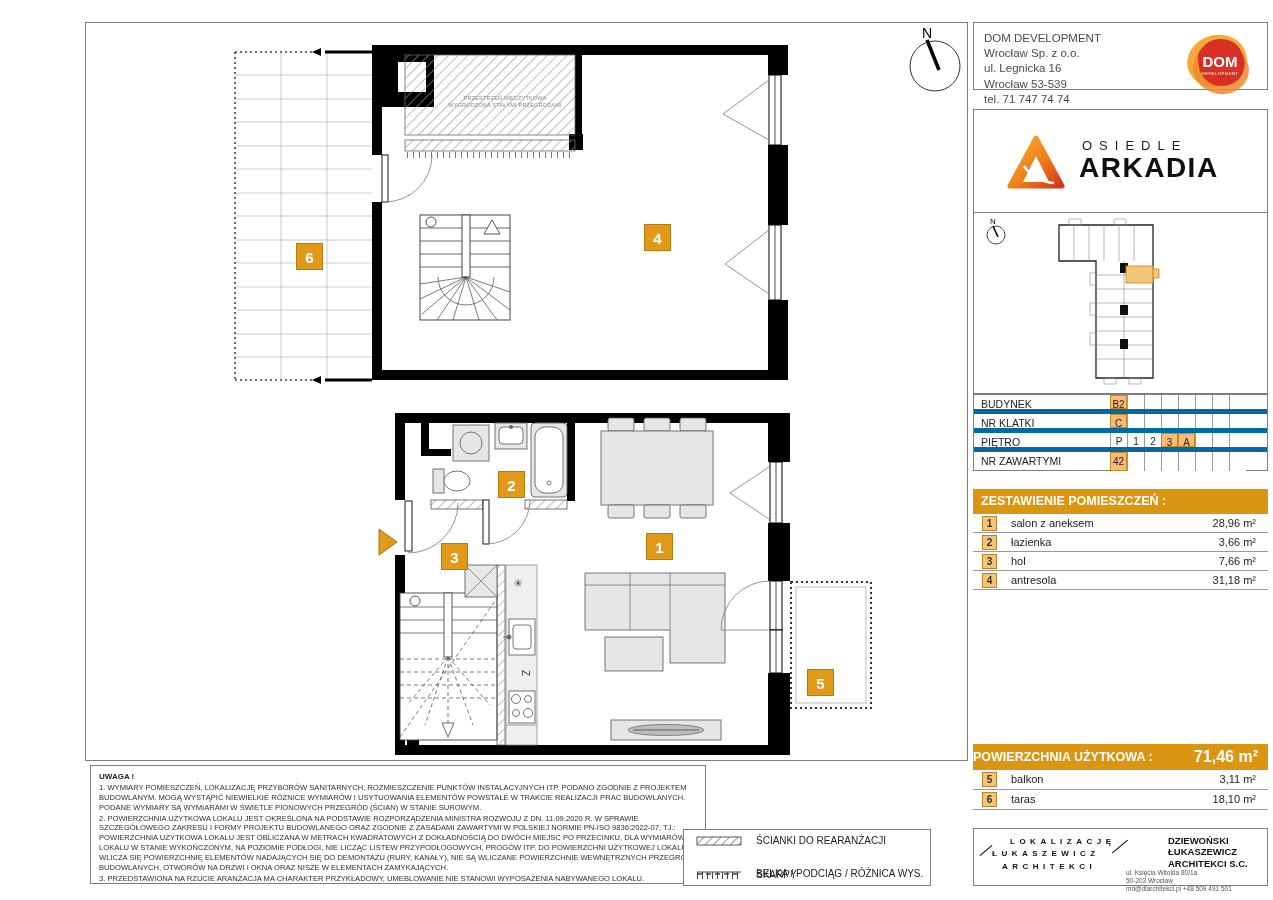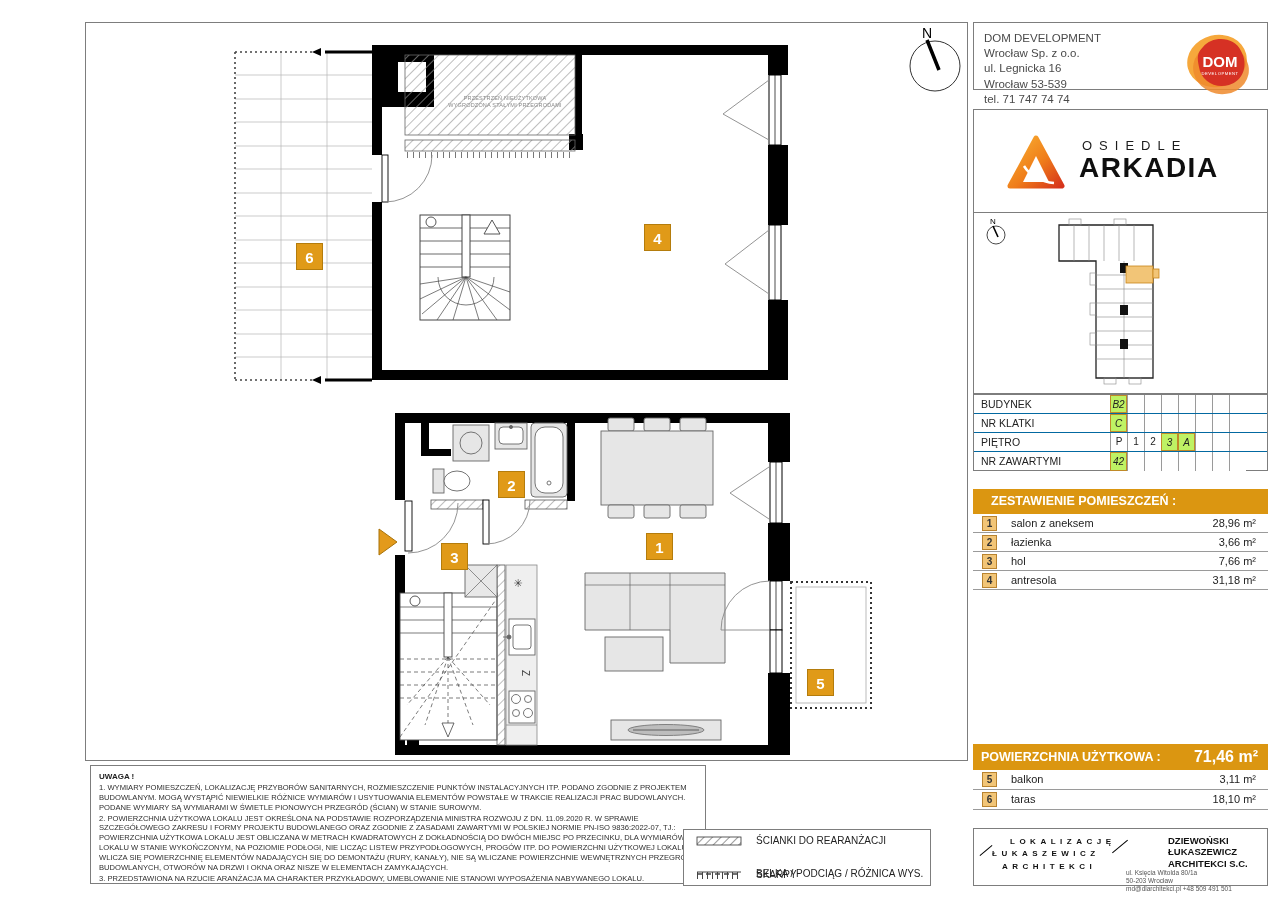--- a/index.html
+++ b/index.html
@@ -10,27 +10,27 @@
   .plan-svg{position:absolute;}
   
   .badge{position:absolute;width:27px;height:27px;background:#E09A18;border:1px solid #B47C0C;
     color:#fff;font-weight:bold;font-size:15px;line-height:27px;text-align:center;box-sizing:border-box;}
   
   .co-line{font-size:11.5px;color:#4a4a4a;line-height:1.32;}
   
   .osiedle{font-size:13px;letter-spacing:7px;color:#1c1c1c;}
   .arkadia{font-size:28px;font-weight:bold;letter-spacing:1.5px;color:#0f0f0f;}
   
-  .ut-row{position:absolute;left:0;width:100%;height:19px;border-bottom:1px solid #0369a1;box-sizing:border-box;}
+  .ut-row{position:absolute;left:0;width:100%;height:19px;border-bottom:5px solid #0369a1;box-sizing:border-box;}
   .ut-row:last-child{border-bottom:none;}
   .ut-label{position:absolute;left:7px;top:3px;font-size:10.5px;color:#222;}
   .ut-cells{position:absolute;left:136px;top:0;display:flex;height:100%;}
   .ut-cell{width:17px;height:100%;border-left:1px solid #9a9a9a;box-sizing:border-box;
     font-size:10px;text-align:center;line-height:18px;color:#222;background:#fff;}
-  .ut-cell.hl{background:#bef264;border:1px solid #C08A28;font-style:italic;}
+  .ut-cell.hl{background:#fdba74;border:1px solid #C08A28;}
   
   .orange-bar{position:absolute;background:#DB9611;color:#fff;font-weight:bold;box-sizing:border-box;}
   
   .rl-row{position:absolute;left:0;width:100%;height:19px;border-bottom:1px solid #9a9a9a;box-sizing:border-box;}
   .rl-badge{position:absolute;left:9px;top:2px;width:15px;height:15px;background:#F2C577;border:1px solid #B9832F;
     box-sizing:border-box;font-size:10px;font-weight:bold;text-align:center;line-height:13px;color:#333;}
   .rl-name{position:absolute;left:38px;top:3px;font-size:11px;color:#222;}
   .rl-area{position:absolute;right:12px;top:3px;font-size:11px;color:#222;}
   
   .note-title{font-size:8px;font-weight:bold;color:#222;margin-bottom:2px;}
@@ -413,21 +413,21 @@
         <div class="ut-cell"></div>
         <div class="ut-cell"></div>
         <div class="ut-cell"></div>
         <div class="ut-cell"></div>
         <div class="ut-cell"></div>
         <div class="ut-cell"></div>
       </div>
     </div>
   </div>
 
-  <div class="orange-bar" style="left:973px;top:489px;width:295px;height:25px;font-size:12.5px;line-height:25px;padding-left:18px;">ZESTAWIENIE POMIESZCZEŃ :</div>
+  <div class="orange-bar" style="left:973px;top:489px;width:295px;height:25px;font-size:12.5px;line-height:25px;padding-left:8px;">ZESTAWIENIE POMIESZCZEŃ :</div>
   <div class="abs" style="left:973px;top:514px;width:295px;height:76px;">
     <div class="rl-row" style="top:0;">
       <span class="rl-badge">1</span>
       <span class="rl-name">salon z aneksem</span>
       <span class="rl-area">28,96 m²</span>
     </div>
     <div class="rl-row" style="top:19px;">
       <span class="rl-badge">2</span>
       <span class="rl-name">łazienka</span>
       <span class="rl-area">3,66 m²</span>
@@ -437,21 +437,21 @@
       <span class="rl-name">hol</span>
       <span class="rl-area">7,66 m²</span>
     </div>
     <div class="rl-row" style="top:57px;">
       <span class="rl-badge">4</span>
       <span class="rl-name">antresola</span>
       <span class="rl-area">31,18 m²</span>
     </div>
   </div>
 
-  <div class="orange-bar" style="left:973px;top:744px;width:295px;height:26px;font-size:12.5px;line-height:26px;padding-left:8px;">
+  <div class="orange-bar" style="left:973px;top:744px;width:295px;height:26px;font-size:12.5px;line-height:26px;">
     <span>POWIERZCHNIA UŻYTKOWA :</span>
     <span class="abs" style="right:10px;top:0;font-size:16px;">71,46 m²</span>
   </div>
   <div class="abs" style="left:973px;top:770px;width:295px;height:40px;">
     <div class="rl-row" style="top:0;height:20px;">
       <span class="rl-badge">5</span>
       <span class="rl-name">balkon</span>
       <span class="rl-area">3,11 m²</span>
     </div>
     <div class="rl-row" style="top:20px;height:20px;">

